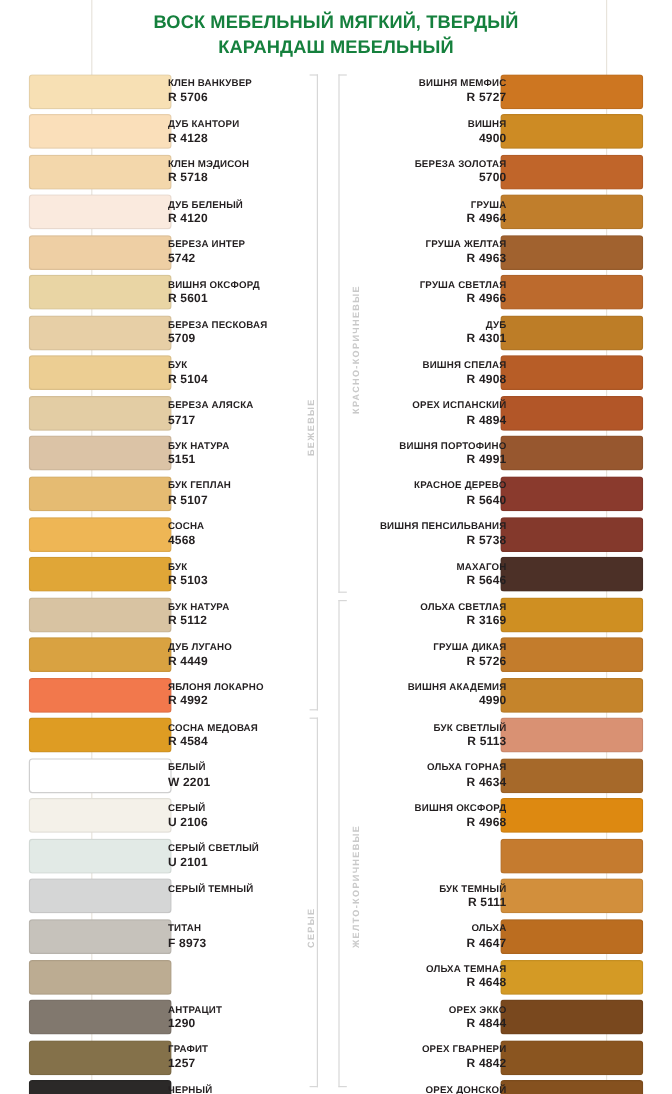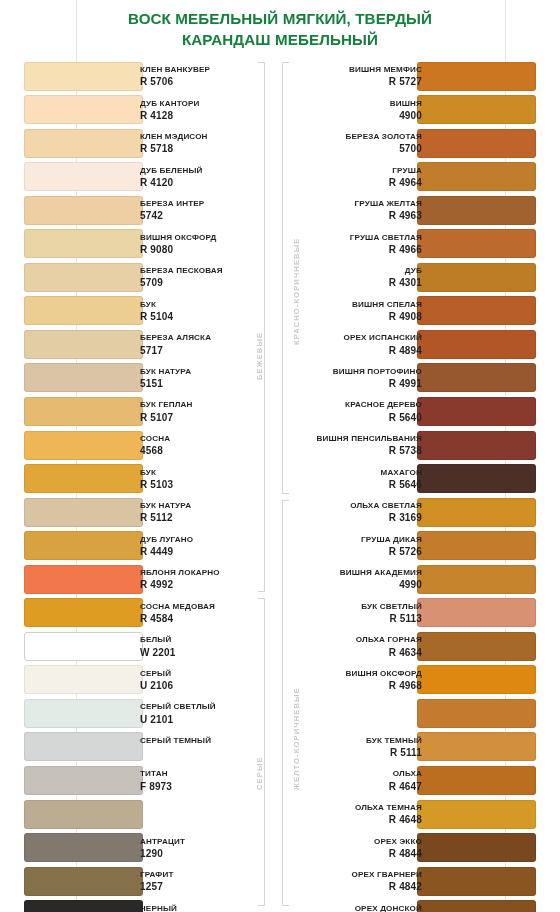--- a/index.html
+++ b/index.html
@@ -160,21 +160,21 @@
         <div class="swatch" style="background: rgb(238, 207, 164);"></div>
         <div class="labels">
           <div class="lbl-name">БЕРЕЗА ИНТЕР</div>
           <div class="lbl-code">5742</div>
         </div>
       </div>
       <div class="row">
         <div class="swatch" style="background: rgb(233, 213, 164);"></div>
         <div class="labels">
           <div class="lbl-name">ВИШНЯ ОКСФОРД</div>
-          <div class="lbl-code">R 9080</div>
+          <div class="lbl-code">R 5601</div>
         </div>
       </div>
       <div class="row">
         <div class="swatch" style="background: rgb(231, 207, 166);"></div>
         <div class="labels">
           <div class="lbl-name">БЕРЕЗА ПЕСКОВАЯ</div>
           <div class="lbl-code">5709</div>
         </div>
       </div>
       <div class="row">

